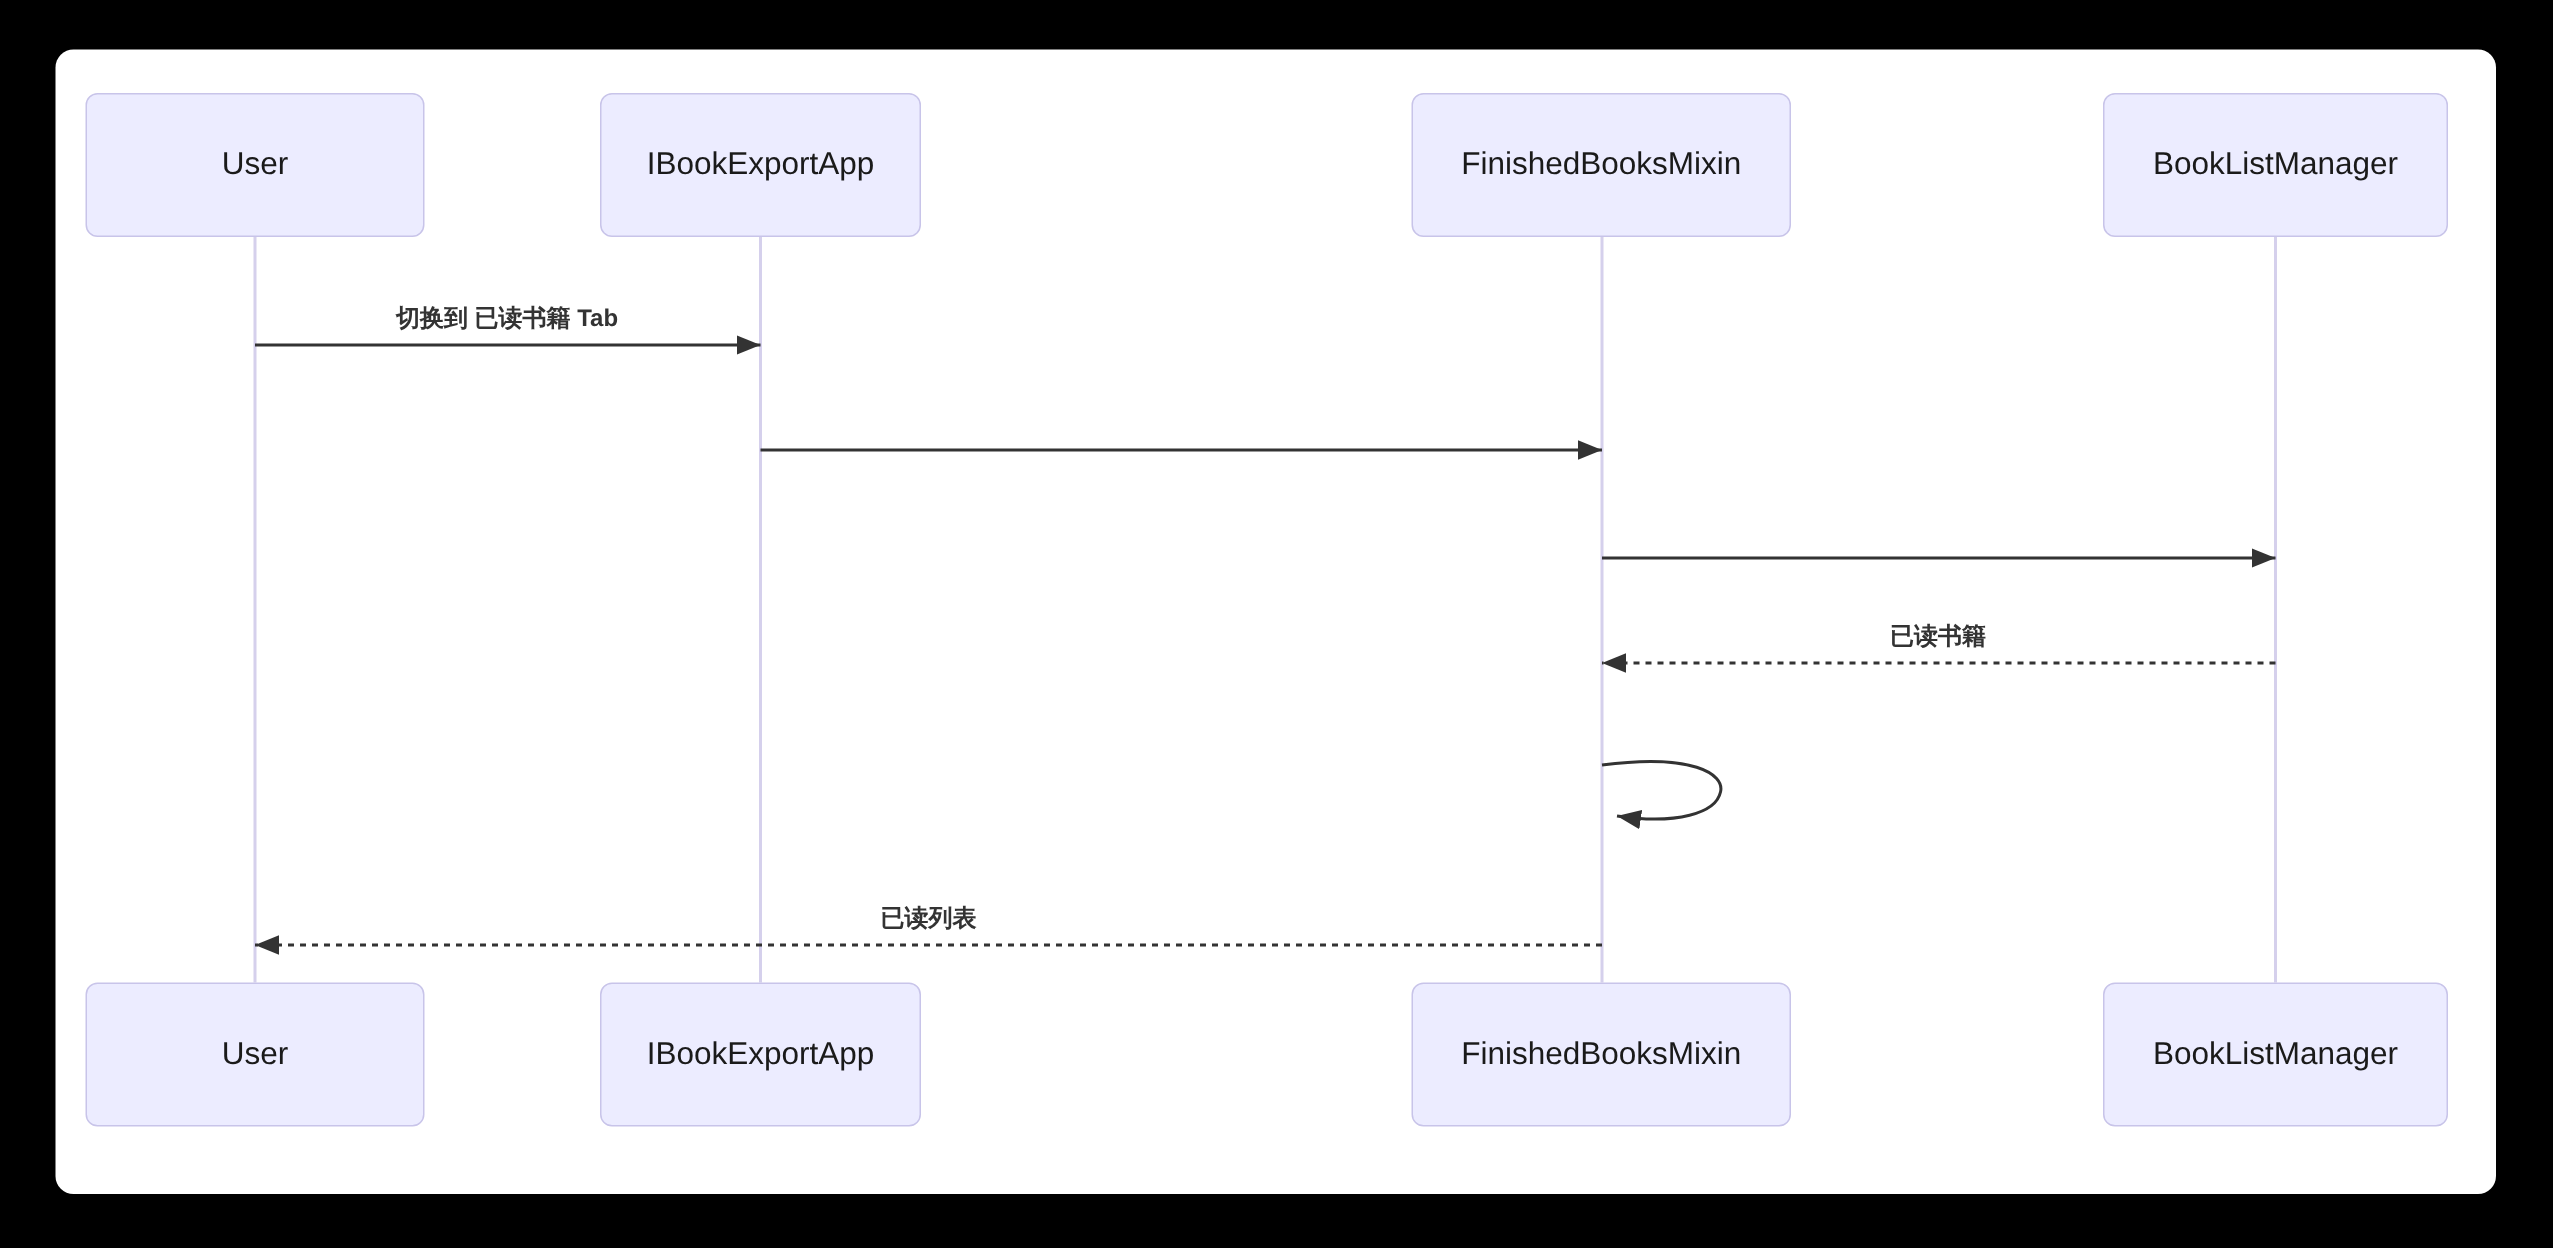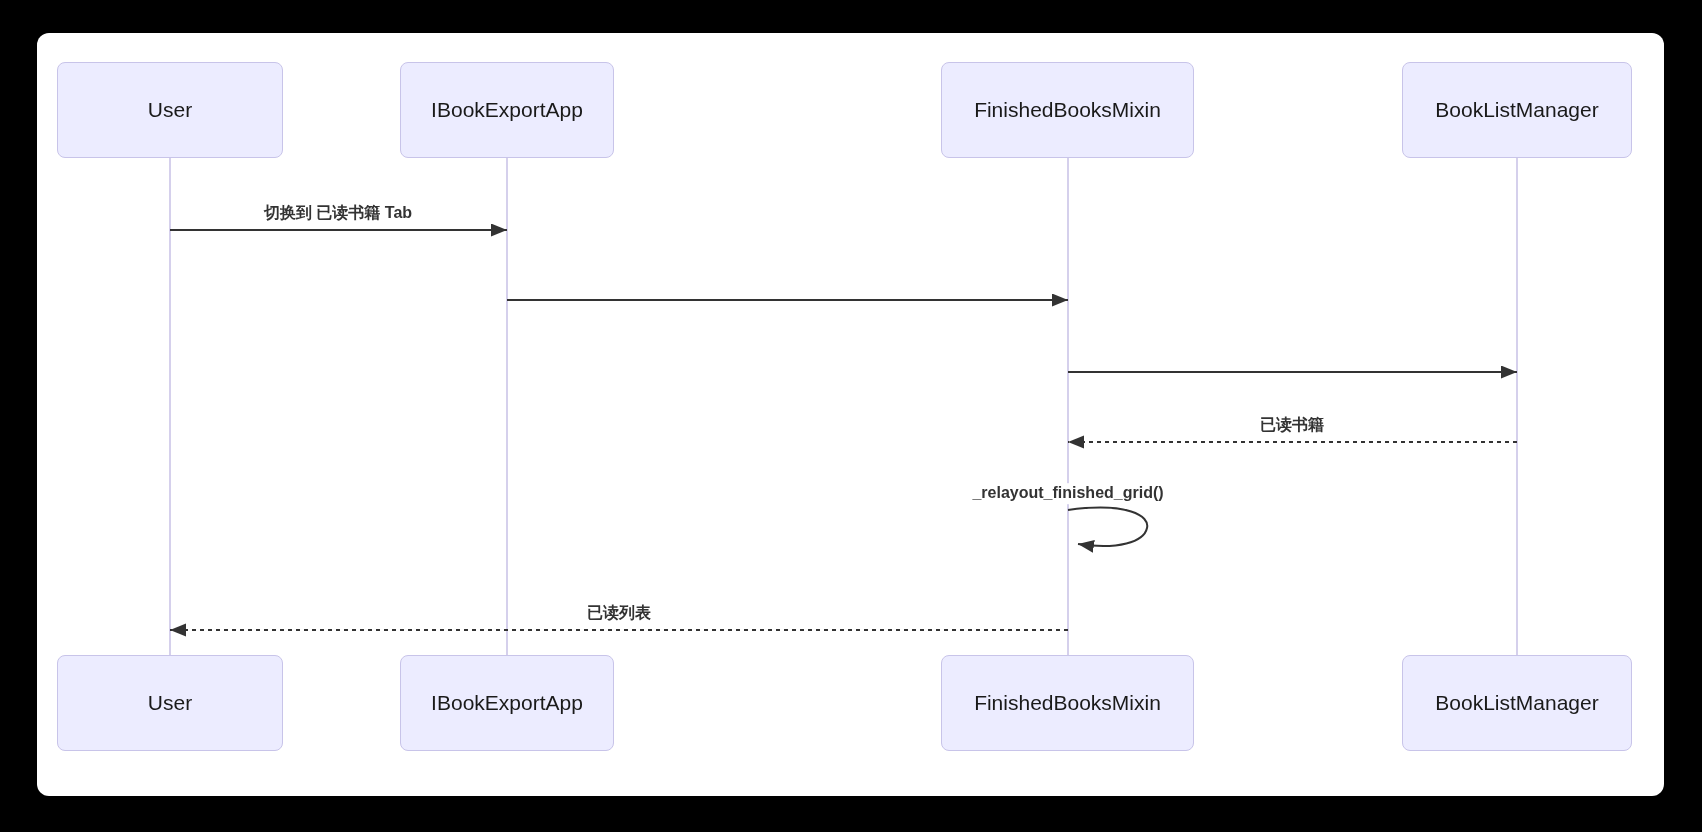--- a/index.html
+++ b/index.html
@@ -108,17 +108,16 @@
     </div>
     <div class="actor" style="left:904px; top:622px; width:253px">
       <span>FinishedBooksMixin</span>
     </div>
     <div class="actor" style="left:1365px; top:622px; width:230px">
       <span>BookListManager</span>
     </div>
 
     <div class="msg" style="left:301px;  top:191px">切换到 已读书籍 Tab</div>
     <div class="msg" style="left:1255px; top:403px">已读书籍</div>
-    <div class="msg" style="left:1031px; top:471px">_relayout_finished_grid()</div>
     <div class="msg" style="left:582px;  top:591px">已读列表</div>
 
   </div>
 </div>
 
 </body></html>

